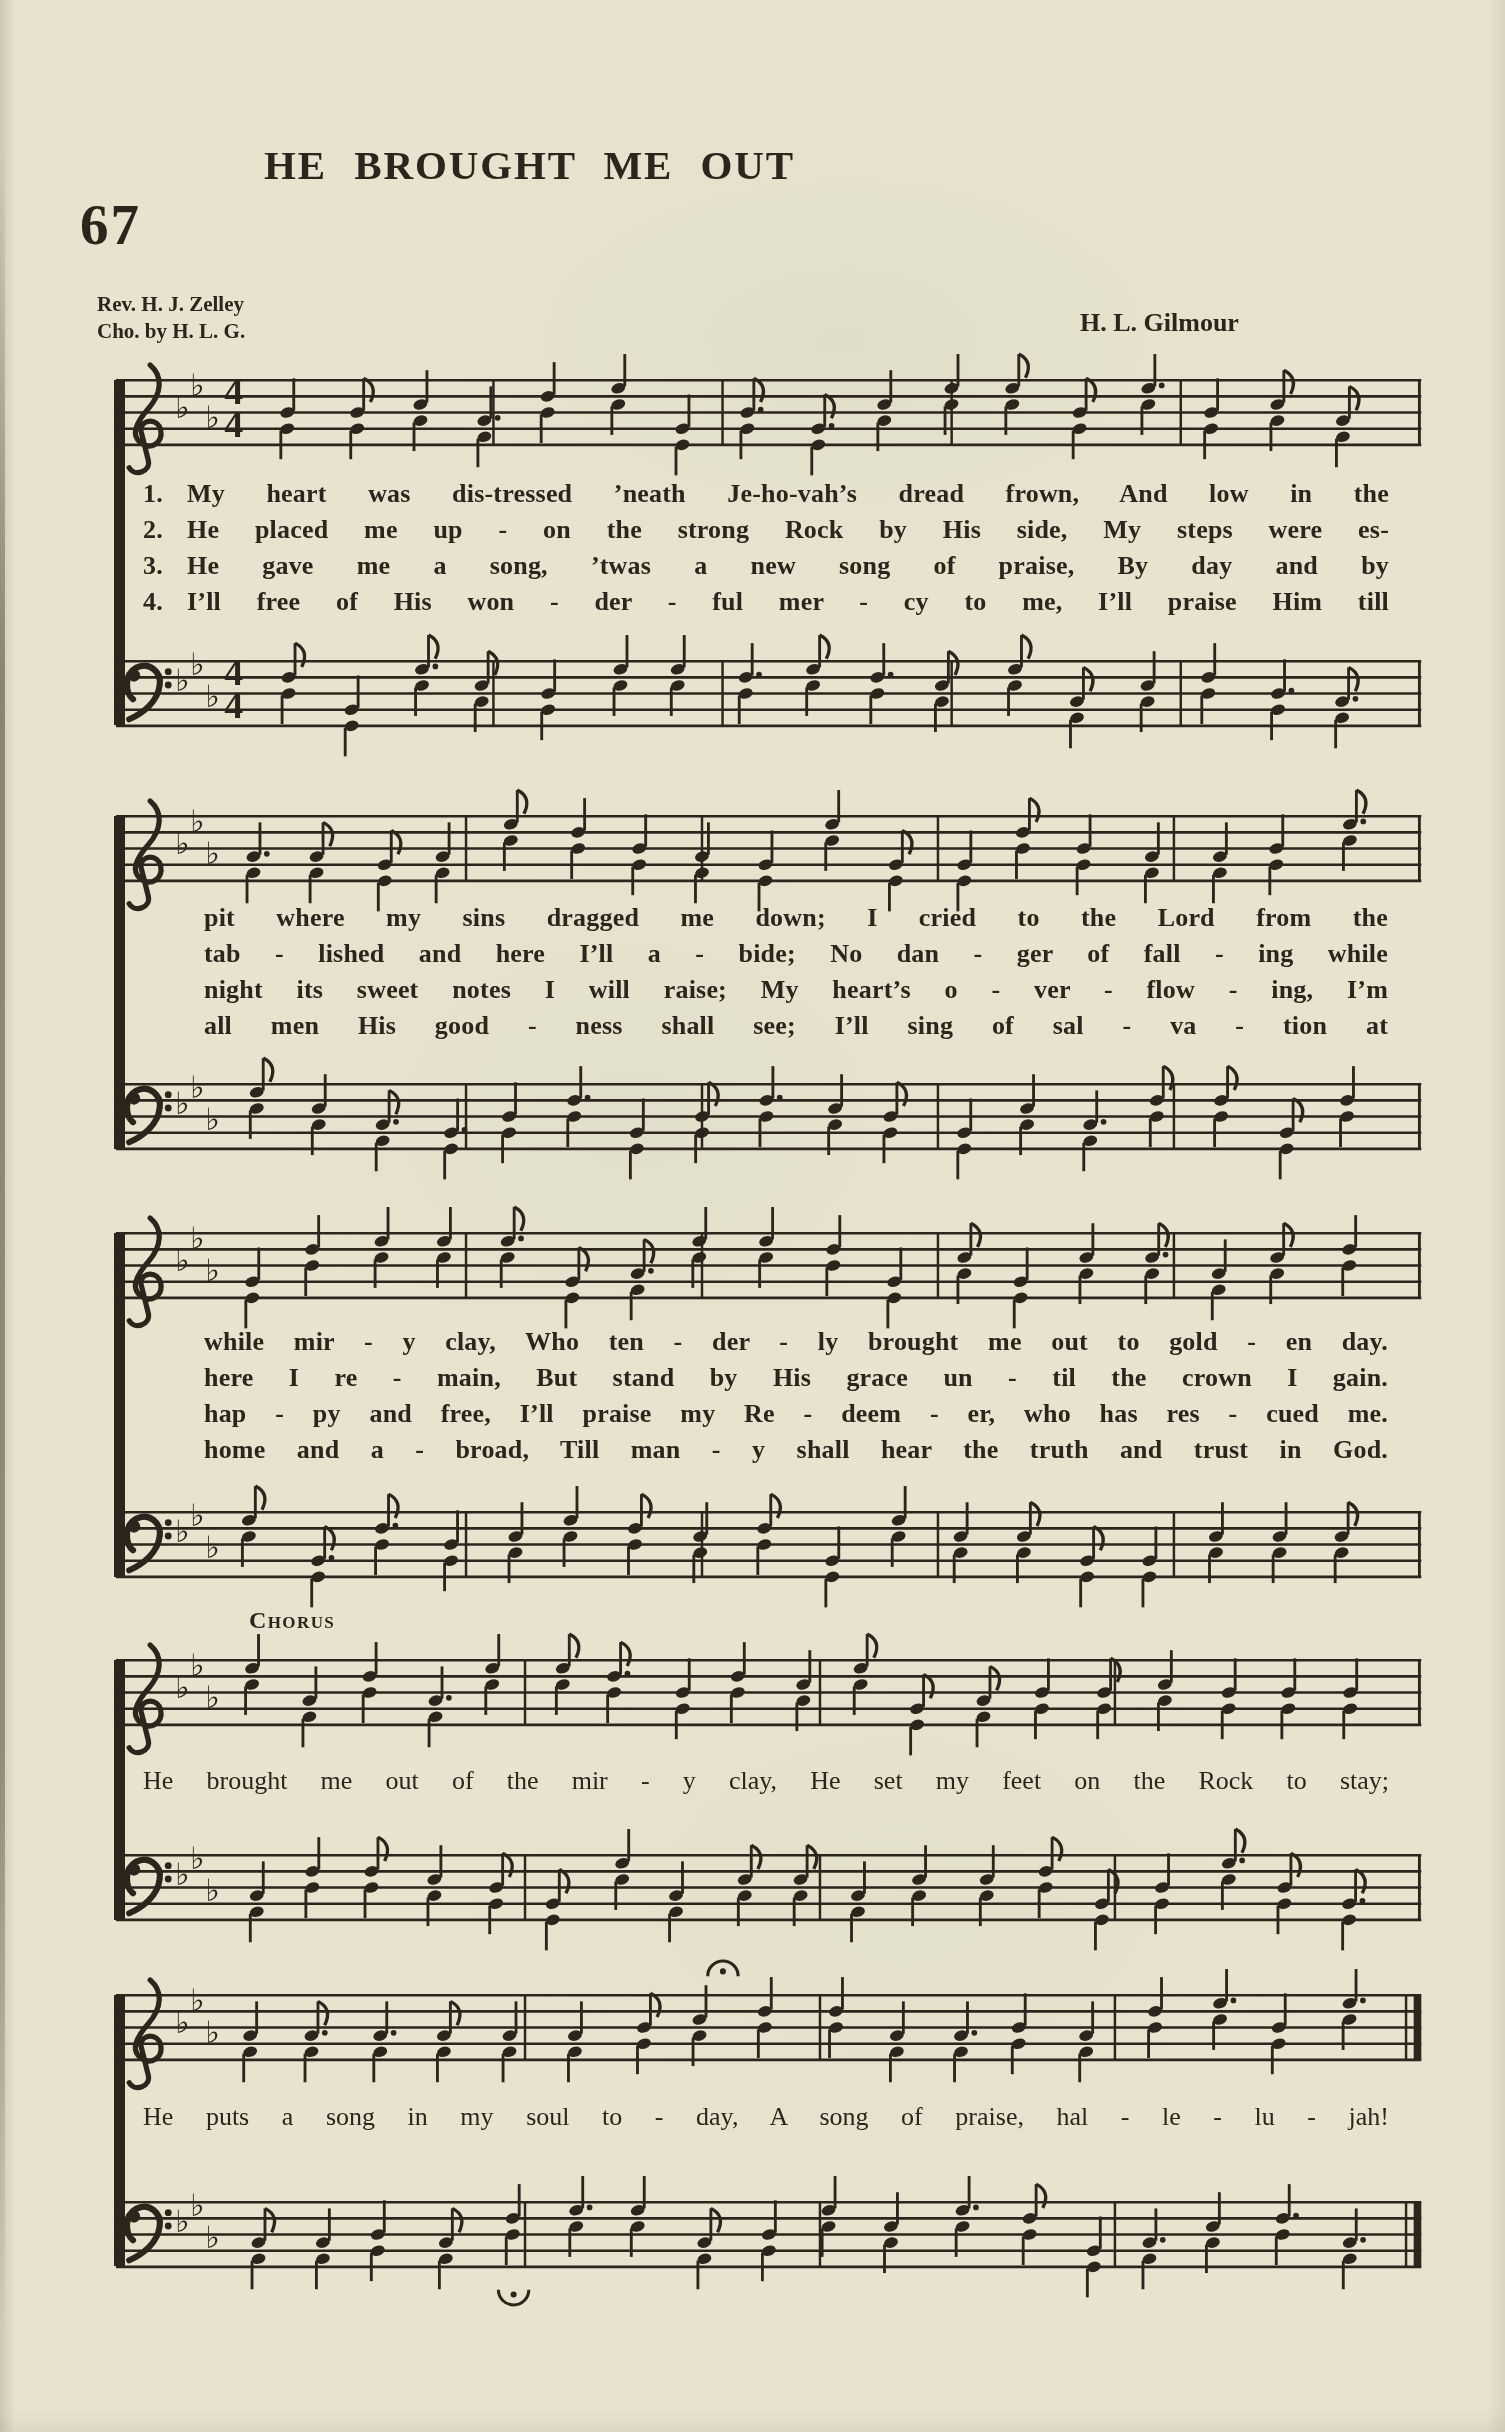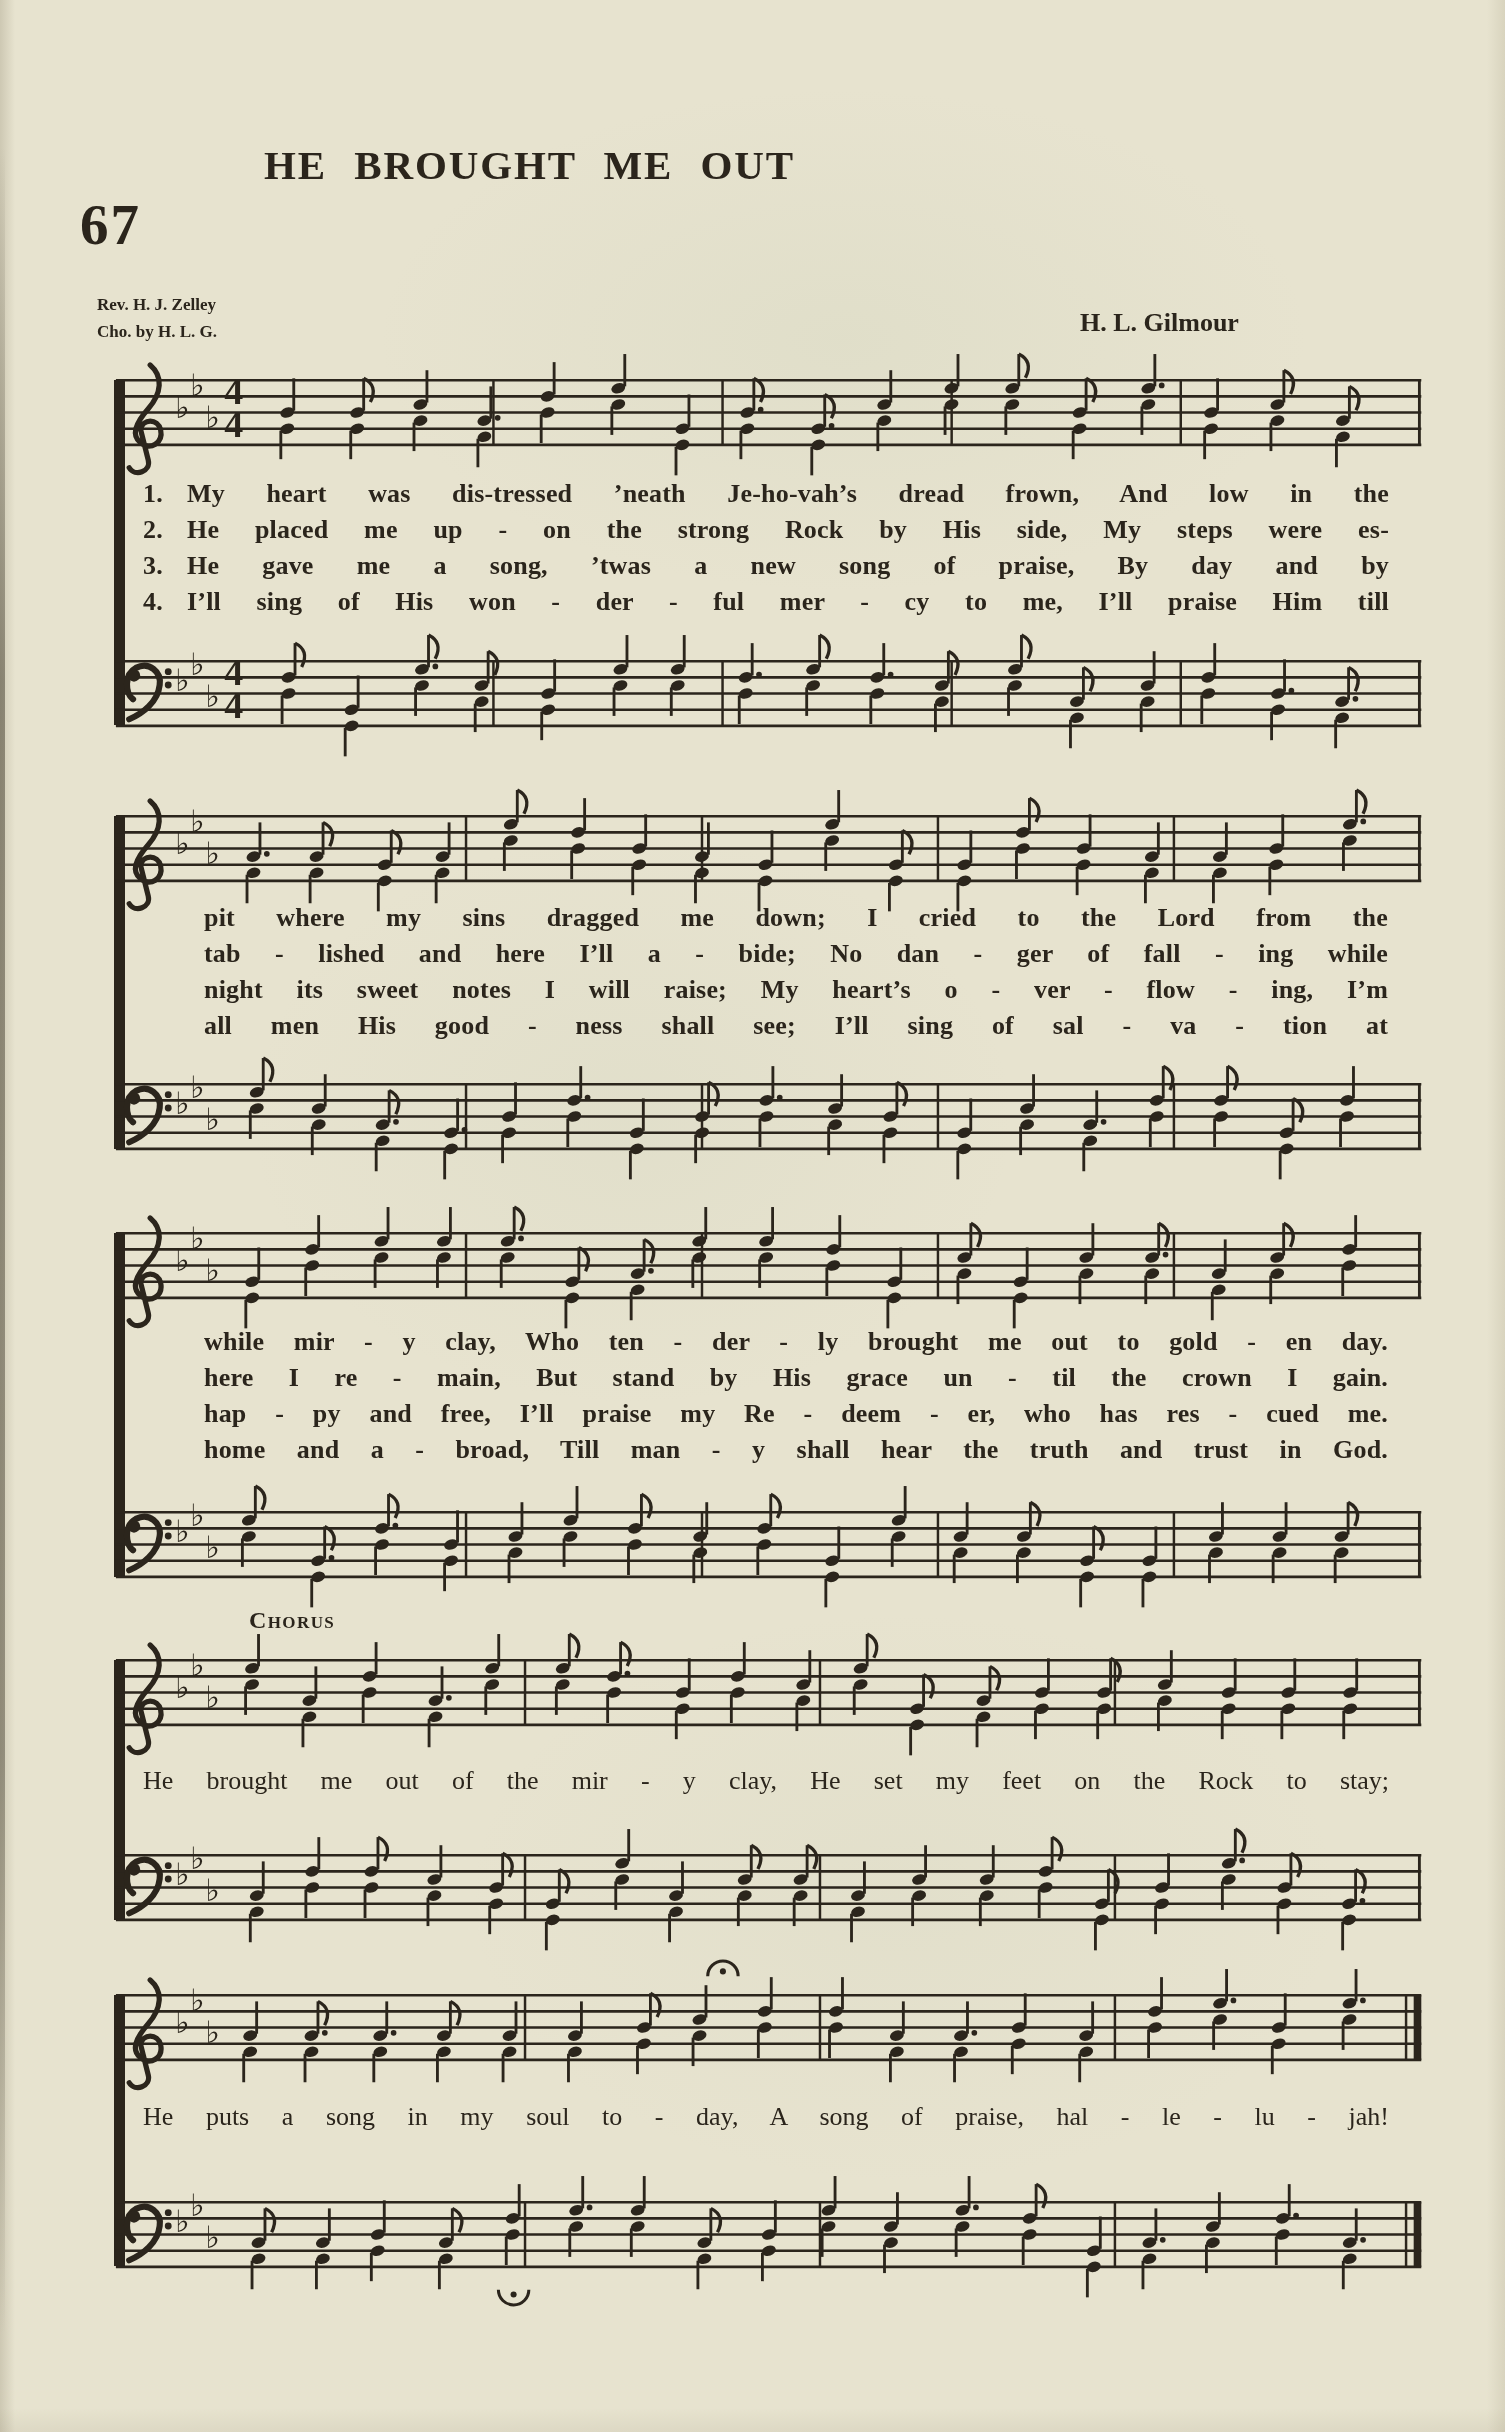--- a/index.html
+++ b/index.html
@@ -17,21 +17,21 @@
       linear-gradient(270deg, rgba(135,125,95,.16) 0, rgba(135,125,95,0) 19px),
       linear-gradient(0deg, rgba(125,115,88,.10) 0, rgba(125,115,88,0) 25px),
       #e7e3cf;
     font-family:"Liberation Serif","DejaVu Serif",serif;
   }
   .scan-edge{position:absolute;left:0;top:0;width:4.8px;height:100%;
     background:linear-gradient(180deg,transparent 6%,rgba(50,44,30,.45) 28%,rgba(50,44,30,.40) 72%,transparent 96%);}
   .hymn-number{position:absolute;left:80px;top:192px;font-size:57px;font-weight:700;letter-spacing:1.9px;}
   .title{position:absolute;left:264px;top:141px;width:618px;text-align:left;
     font-size:41px;font-weight:700;letter-spacing:1.9px;word-spacing:15px;white-space:nowrap;}
-  .credits{position:absolute;left:97px;top:291px;font-size:17px;font-weight:700;line-height:27px;}
+  .credits{position:absolute;left:97px;top:291px;font-size:21px;font-weight:700;line-height:27px;}
   .composer{position:absolute;left:1080px;top:308px;font-size:26px;font-weight:700;}
   .chorus-label{position:absolute;left:249px;top:1607px;font-size:24px;font-weight:700;
     font-variant:small-caps;letter-spacing:1.4px;}
   .staff{position:absolute;left:114px;width:1313px;height:143px;}
   .sysbar{position:absolute;left:114px;width:11.4px;background:#2b251c;}
   .sysbar.s1{top:380px;height:345px;}
   .sysbar.s2{top:816px;height:333px;}
   .sysbar.s3{top:1233px;height:344px;}
   .sysbar.s4{top:1660px;height:260px;}
   .sysbar.s5{top:1995px;height:271px;}
@@ -1080,21 +1080,21 @@
     <div class="lyric-line">
       <span class="vnum">2.</span>
       <span class="vtext">He placed me up - on the strong Rock by His side, My steps were es-</span>
     </div>
     <div class="lyric-line">
       <span class="vnum">3.</span>
       <span class="vtext">He gave me a song, ’twas a new song of praise, By day and by</span>
     </div>
     <div class="lyric-line">
       <span class="vnum">4.</span>
-      <span class="vtext">I’ll sing of His won - der - ful mer - cy to me, I’ll praise Him till</span>
+      <span class="vtext">I’ll free of His won - der - ful mer - cy to me, I’ll praise Him till</span>
     </div>
   </div>
 
   <div class="lyric-block vb2">
     <div class="lyric-line">
       <span class="vtext">pit where my sins dragged me down; I cried to the Lord from the</span>
     </div>
     <div class="lyric-line">
       <span class="vtext">tab - lished and here I’ll a - bide; No dan - ger of fall - ing while</span>
     </div>

